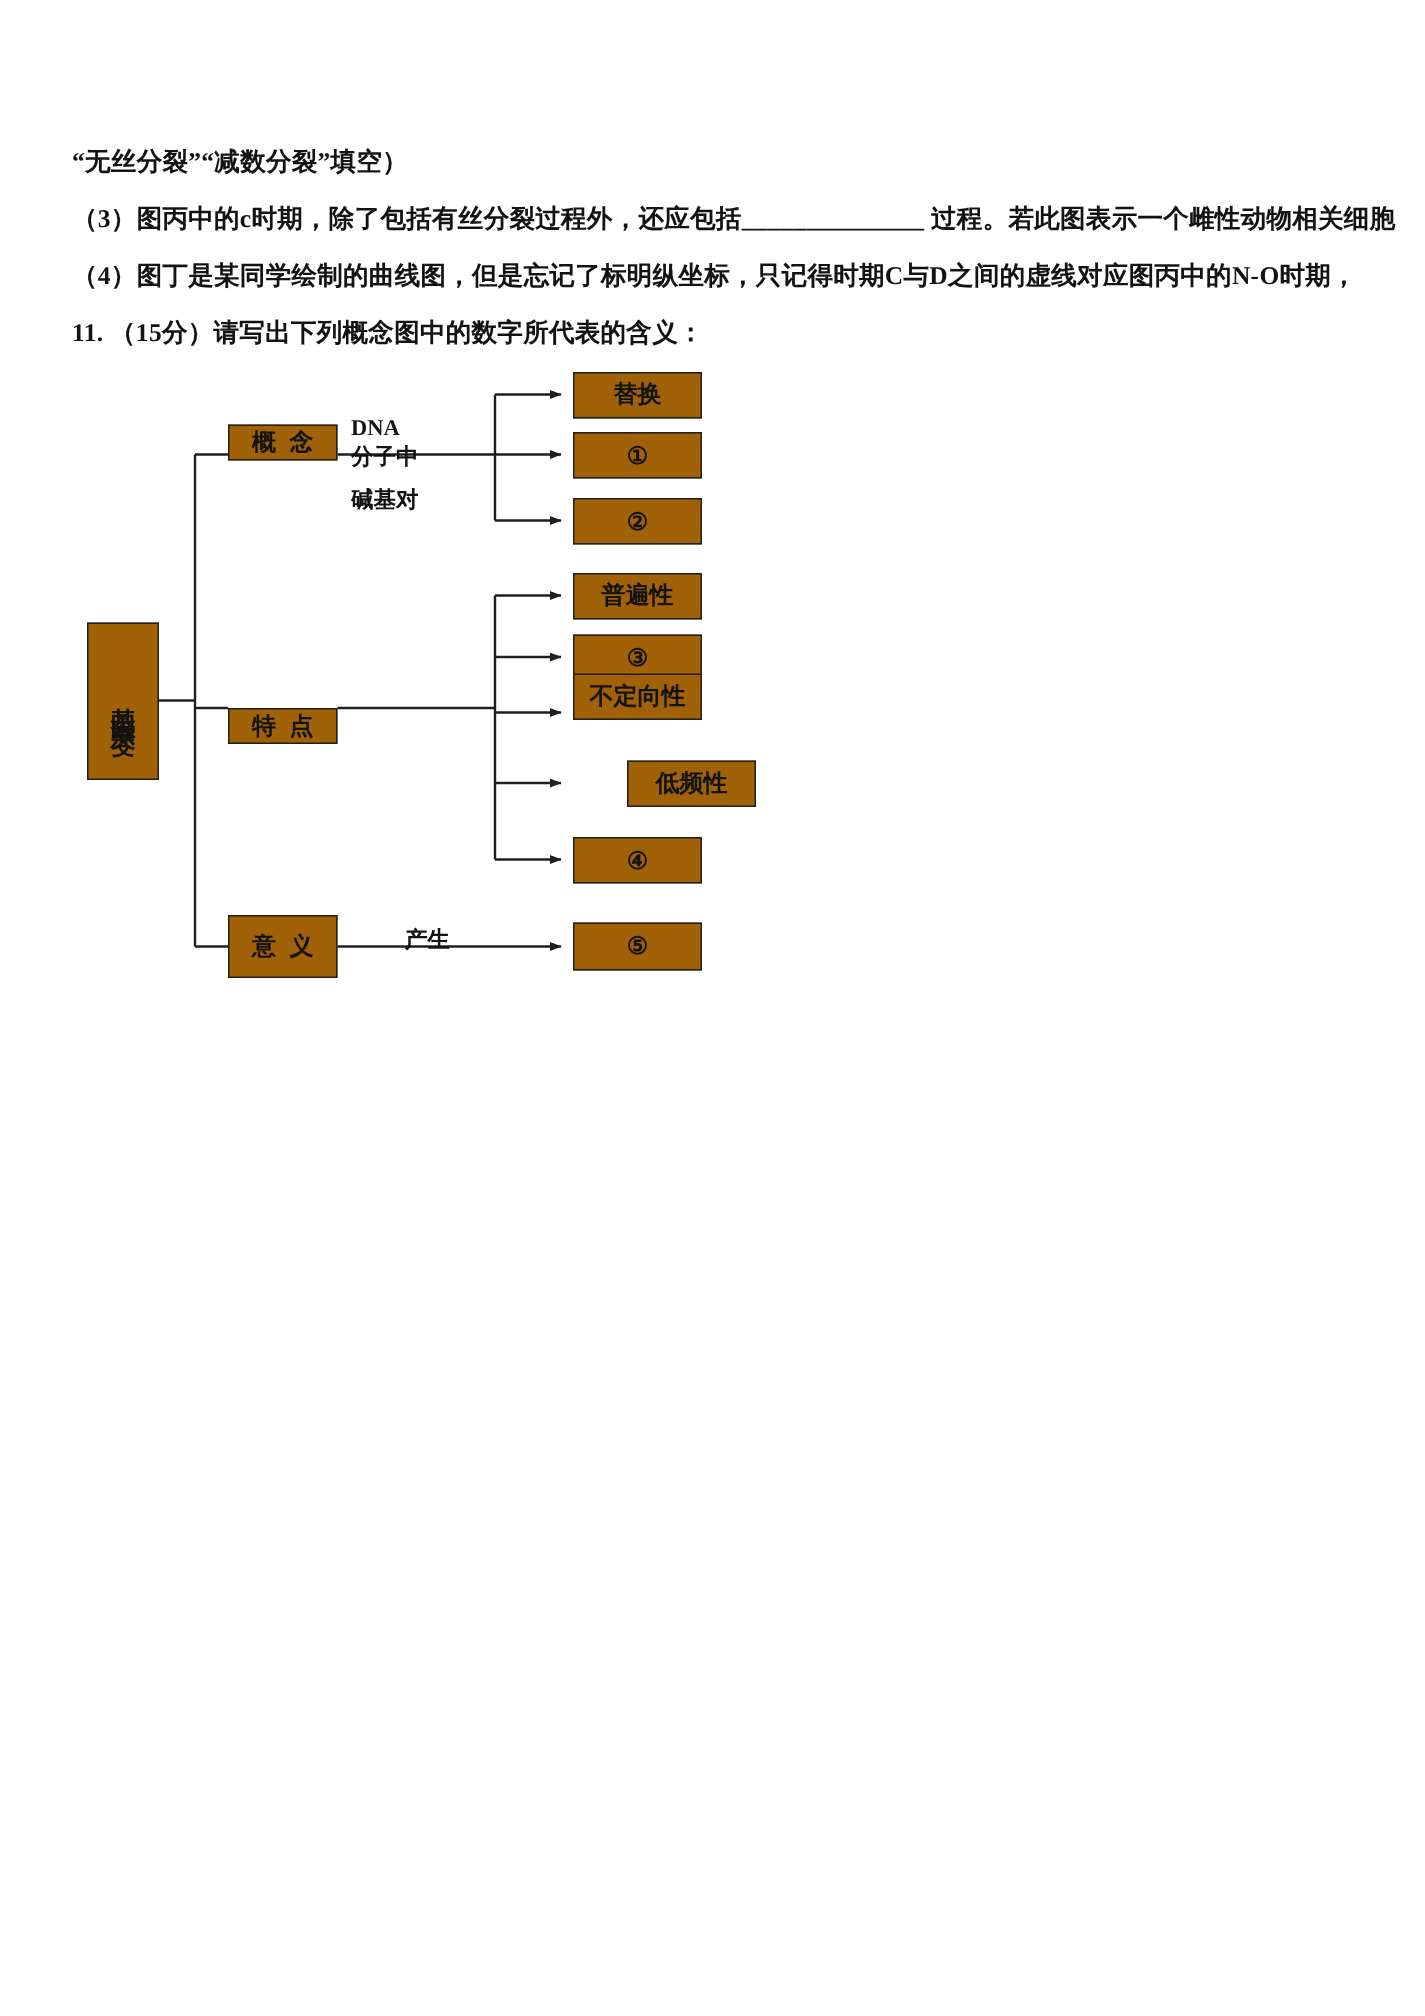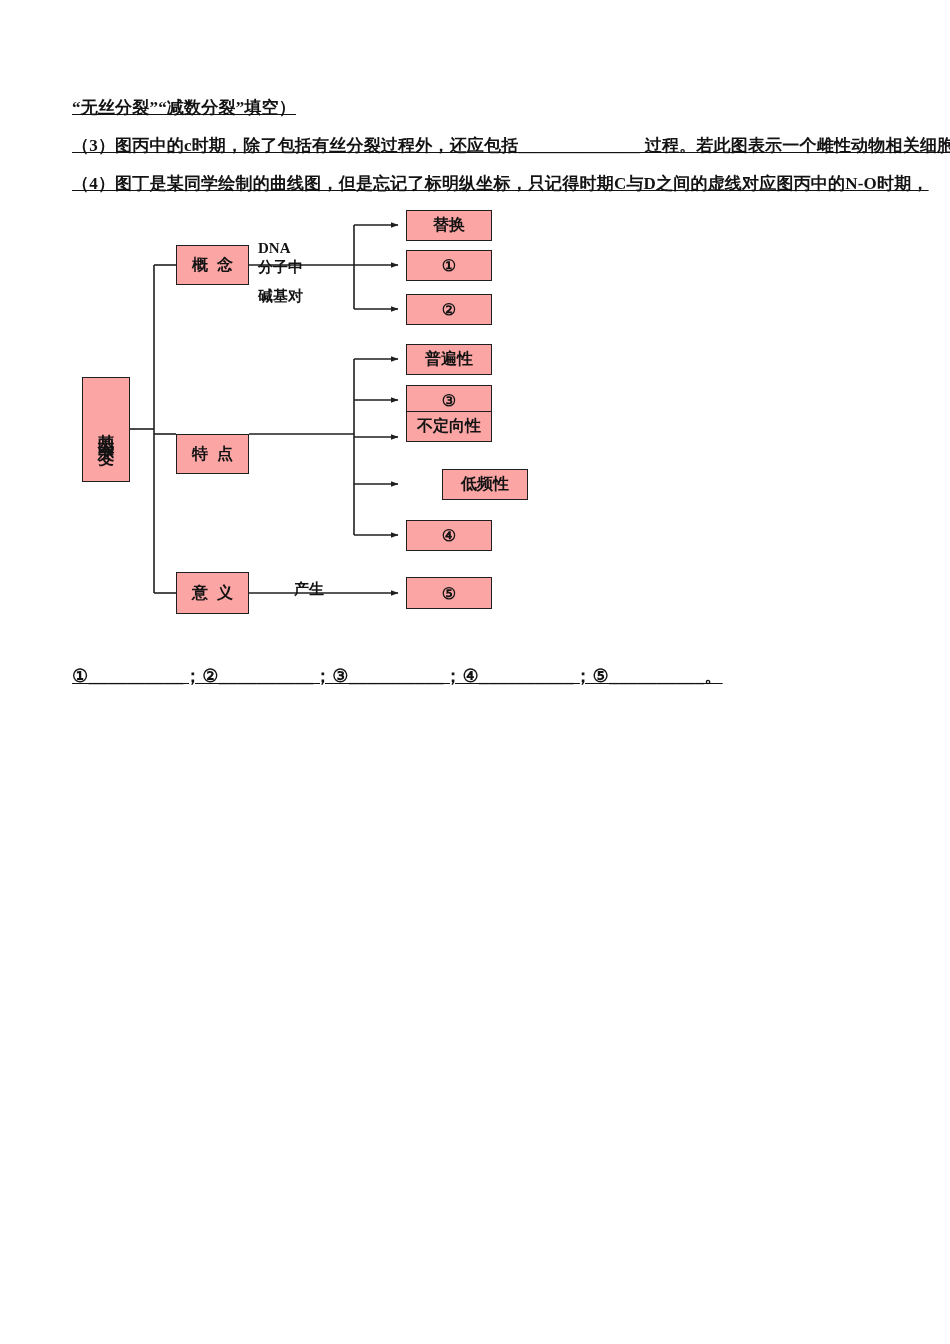--- a/index.html
+++ b/index.html
@@ -6,56 +6,56 @@
   html, body { margin: 0; padding: 0; background: #ffffff; }
   .page {
     position: relative;
     width: 950px;
     height: 1344px;
     background: #ffffff;
     color: #131313;
     font-family: "Liberation Serif", serif;
     overflow: hidden;
   }
-  .content { padding: 95px 40px 0 72px; text-decoration: underline; }
+  .content { padding: 95px 40px 0 48px; }
   p.line {
     margin: 0 0 13px 0;
     font-size: 17px;
     line-height: 25px;
     font-weight: 600;
     letter-spacing: 0.2px;
     white-space: nowrap;
   }
   
   .diagram {
     position: relative;
     width: 520px;
     height: 436px;
     margin-top: -4px;
   }
   .diagram svg { position: absolute; left: 0; top: 0; }
   .node {
     position: absolute;
     border: 1.6px solid #1f1f1f;
-    background: #fca5a5;
+    background: #a16207;
     display: flex;
     align-items: center;
     justify-content: center;
     font-weight: 700;
     font-size: 16px;
   }
   .node .sp { letter-spacing: 9px; margin-right: -9px; }
   .root-node { left: 10px; top: 172px; width: 48px; height: 105px; }
   .root-node .vert {
     writing-mode: vertical-rl;
     text-orientation: upright;
     letter-spacing: 5px;
     font-size: 17px;
   }
-  .branch-node { left: 104px; width: 73px; height: 40px; }
+  .branch-node { left: 104px; width: 73px; height: 24px; }
   .leaf-node { left: 334px; width: 86px; height: 31px; }
   .edge-label {
     position: absolute;
     font-weight: 700;
     font-size: 15px;
     text-align: left;
     line-height: 19px;
     margin-top: 20px;
   }
   .edge-label .below { margin-top: 10px; }
@@ -70,20 +70,21 @@
 </style>
 </head>
 <body>
 
 <div class="page">
   <div class="content">
 
     <p class="line">“无丝分裂”“减数分裂”填空）</p>
     <p class="line">（3）图丙中的c时期，除了包括有丝分裂过程外，还应包括______________ 过程。若此图表示一个雌性动物相关细胞</p>
     <p class="line">（4）图丁是某同学绘制的曲线图，但是忘记了标明纵坐标，只记得时期C与D之间的虚线对应图丙中的N-O时期，</p>
+    <p class="line">11. （15分）请写出下列概念图中的数字所代表的含义：</p>
 
     <div class="diagram">
 
       <svg width="520" height="436" viewBox="0 0 520 436">
         <defs>
           <marker id="arrow" markerWidth="10" markerHeight="8" refX="7.5" refY="3" orient="auto" markerUnits="userSpaceOnUse">
             <path d="M0,0 L8,3 L0,6 Z" fill="#1f1f1f"></path>
           </marker>
         </defs>
         <g stroke="#1f1f1f" stroke-width="1.6" fill="none">
@@ -142,16 +143,15 @@
       <div class="node leaf-node" style="top:139px;">普遍性</div>
       <div class="node leaf-node" style="top:180px;">③</div>
       <div class="node leaf-node" style="top:206px;">不定向性</div>
       <div class="node leaf-node" style="top:264px;margin-left:36px;">低频性</div>
       <div class="node leaf-node" style="top:315px;">④</div>
 
       <div class="node leaf-node" style="top:372px;height:32px;">⑤</div>
 
     </div>
 
-    <p class="answers">①__________；②__________；③__________；④__________；⑤__________。</p>
 
   </div>
 </div>
 
 </body></html>

